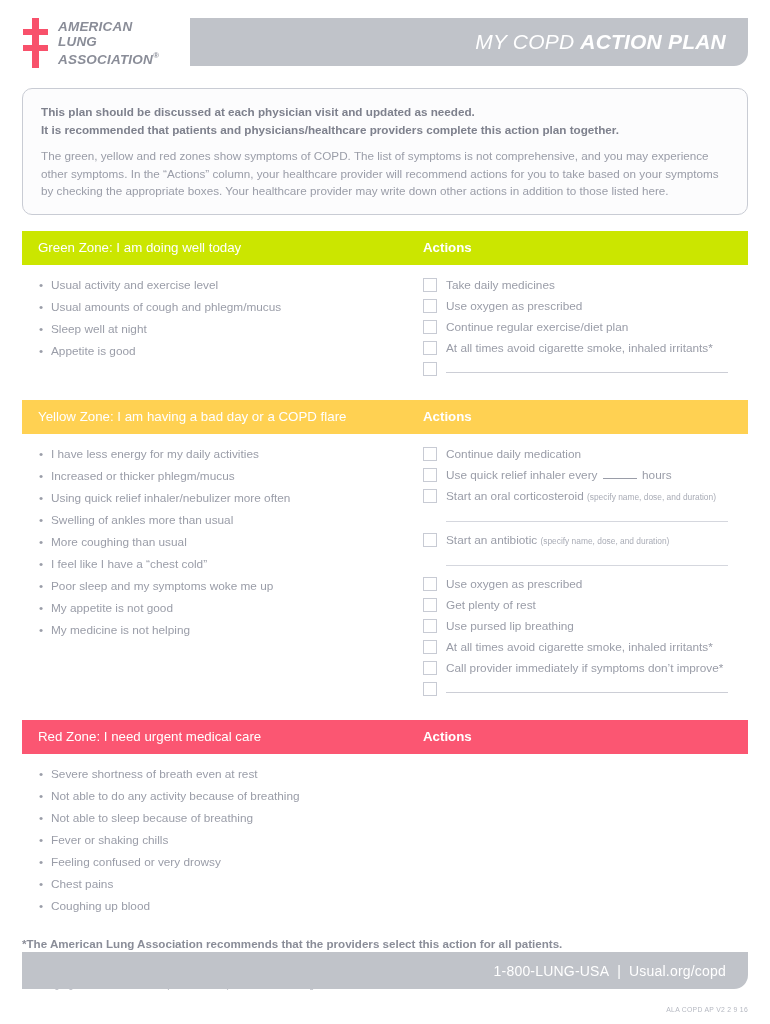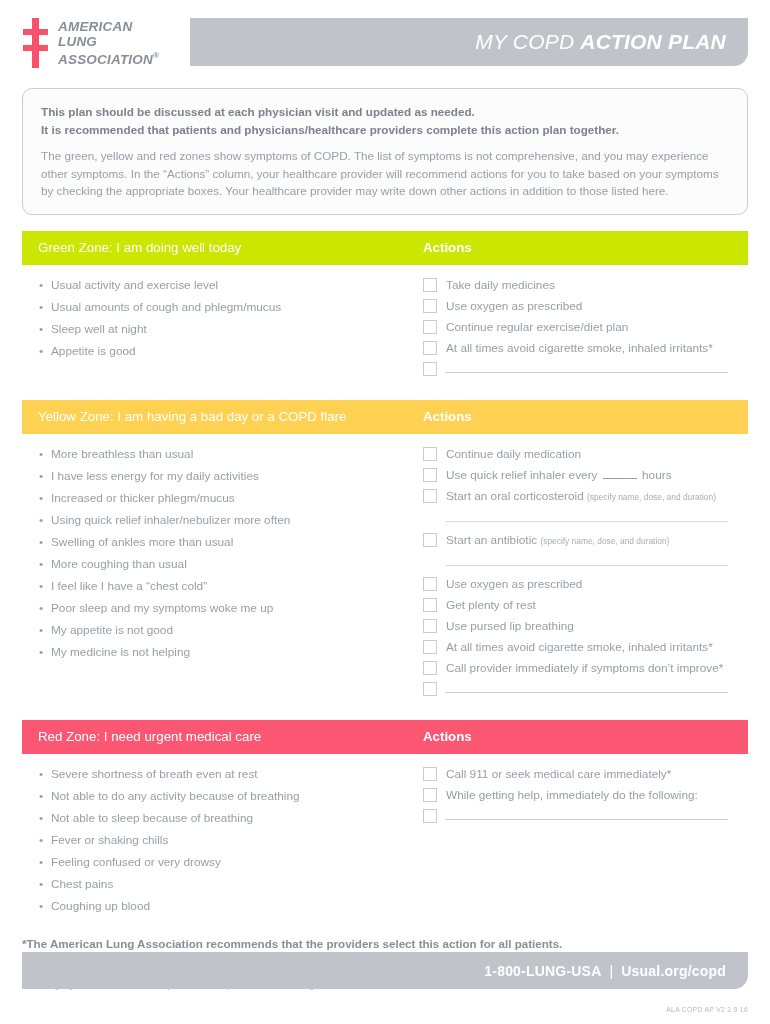--- a/index.html
+++ b/index.html
@@ -218,21 +218,21 @@
     height: 37px;
     background: #c0c3c9;
     border-radius: 0 0 14px 0;
     display: flex;
     align-items: center;
     justify-content: flex-end;
     padding-right: 22px;
   }
   .footer-bar .ftext {
     color: #ffffff;
-    font-weight: bold;
+    font-weight: normal;
     font-size: 14px;
     letter-spacing: 0.2px;
   }
   .footer-bar .sep { margin: 0 8px; font-weight: normal; }
 
   .version-code {
     position: absolute;
     right: 22px;
     bottom: 11px;
     font-size: 6.8px;
@@ -308,21 +308,20 @@
           </div>
         </div>
       </div>
       <div class="zone yellow">
         <div class="zone-header">
           <div class="zone-title">Yellow Zone: I am having a bad day or a COPD flare</div>
           <div class="zone-actions-label">Actions</div>
         </div>
         <div class="zone-body">
           <div class="sym-col">
-            <div class="sym-item">More breathless than usual</div>
             <div class="sym-item">I have less energy for my daily activities</div>
             <div class="sym-item">Increased or thicker phlegm/mucus</div>
             <div class="sym-item">Using quick relief inhaler/nebulizer more often</div>
             <div class="sym-item">Swelling of ankles more than usual</div>
             <div class="sym-item">More coughing than usual</div>
             <div class="sym-item">I feel like I have a “chest cold”</div>
             <div class="sym-item">Poor sleep and my symptoms woke me up</div>
             <div class="sym-item">My appetite is not good</div>
             <div class="sym-item">My medicine is not helping</div>
           </div>
@@ -380,34 +379,20 @@
         <div class="zone-body">
           <div class="sym-col">
             <div class="sym-item">Severe shortness of breath even at rest</div>
             <div class="sym-item">Not able to do any activity because of breathing</div>
             <div class="sym-item">Not able to sleep because of breathing</div>
             <div class="sym-item">Fever or shaking chills</div>
             <div class="sym-item">Feeling confused or very drowsy</div>
             <div class="sym-item">Chest pains</div>
             <div class="sym-item">Coughing up blood</div>
           </div>
-          <div class="act-col">
-            <div class="act-item">
-              <div class="checkbox"></div>
-              <div class="act-label"><span>Call 911 or seek medical care immediately*</span></div>
-            </div>
-            <div class="act-item">
-              <div class="checkbox"></div>
-              <div class="act-label"><span>While getting help, immediately do the following:</span></div>
-            </div>
-            <div class="act-item">
-              <div class="checkbox"></div>
-              <div class="writein-line"></div>
-            </div>
-          </div>
         </div>
       </div>
     </div>
 
   <div class="footnote">*The American Lung Association recommends that the providers select this action for all patients.</div>
   <div class="disclaimer">The information contained in this document is for educational use only. It should not be used as a substitute for professional medical advice, diagnosis or treatment. THE AMERICAN LUNG ASSOCIATION DOES NOT ENDORSE ANY PRODUCT, DEVICE OR SERVICE, INCLUDING ANY PARTICULAR COPD MEDICATION OR TREATMENT DEVICE. For more information, visit www.Lung.org or call 1-800-LUNG-USA (1-800-586-4872) © 2015 American Lung Association</div>
 
   <div class="footer-bar">
     <span class="ftext">1-800-LUNG-USA</span>
     <span class="ftext sep">|</span>

